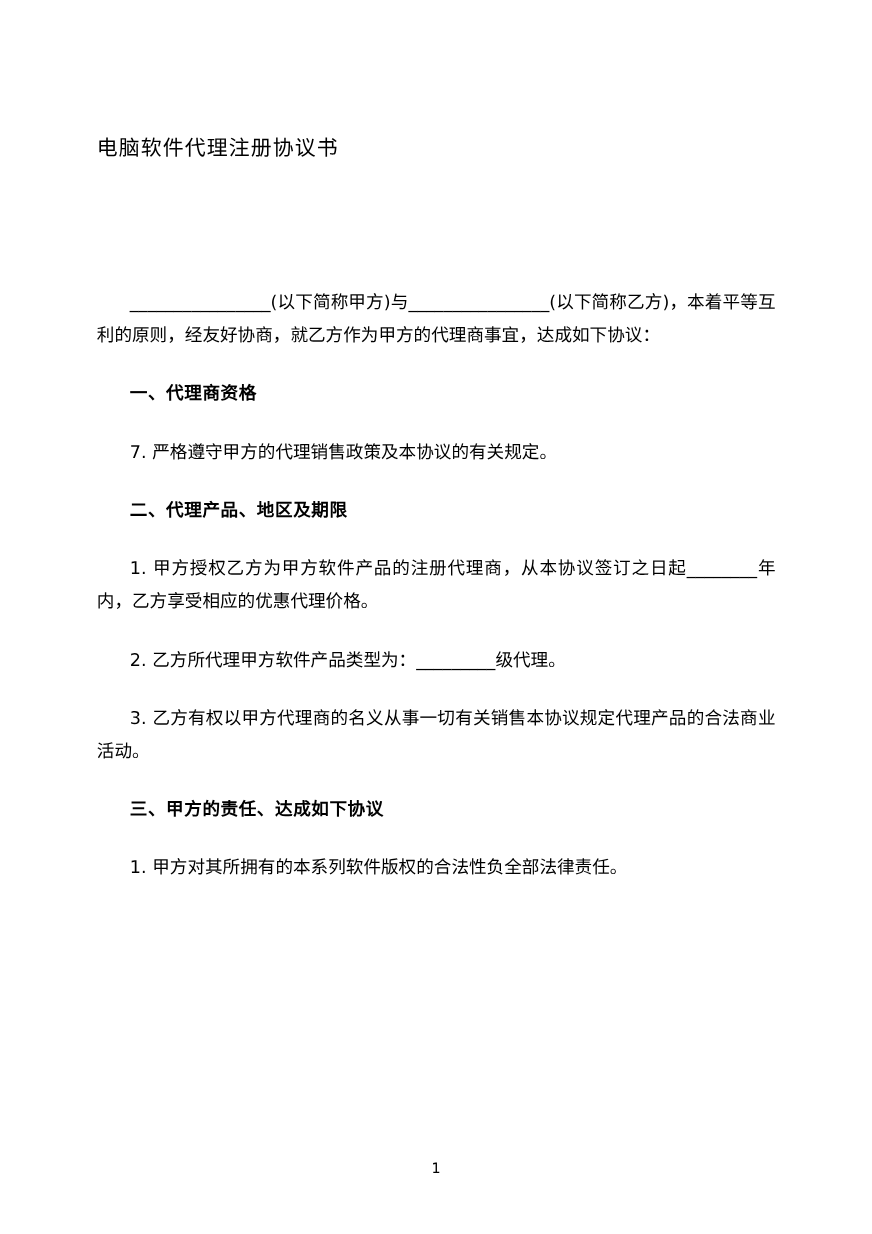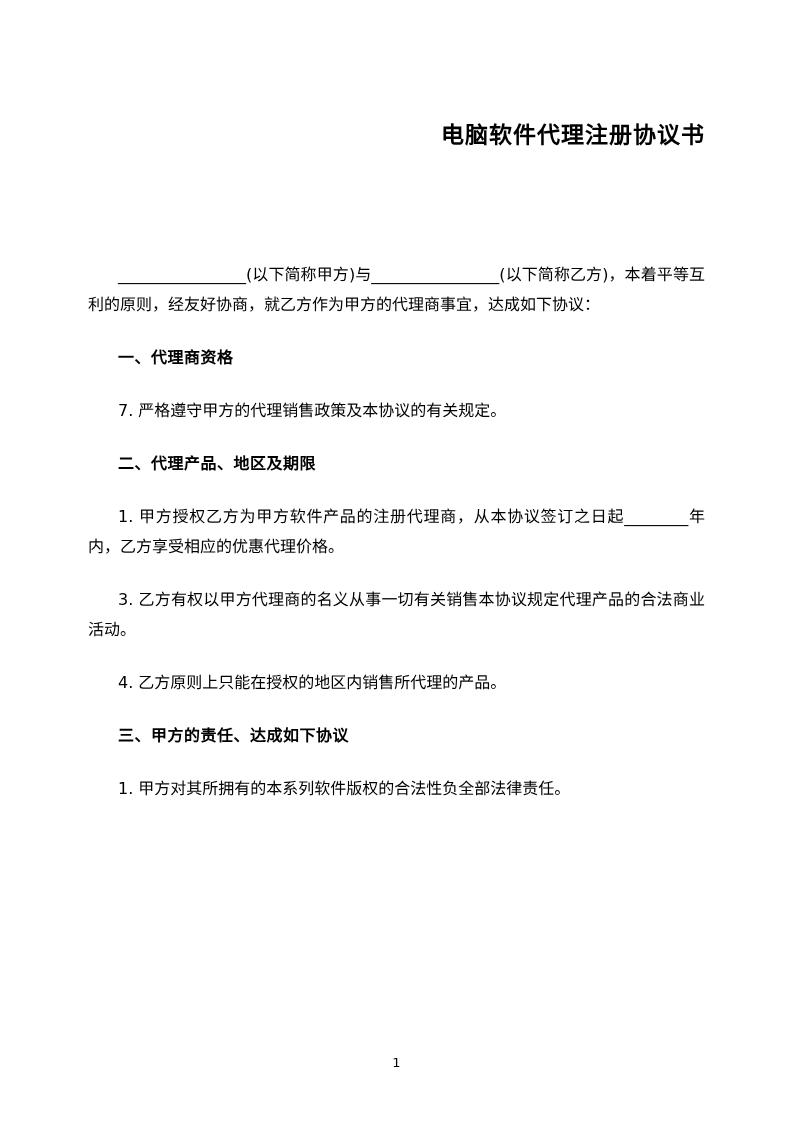--- a/index.html
+++ b/index.html
@@ -21,24 +21,24 @@
     box-sizing: border-box;
     overflow: hidden;
   }
   .doc-body {
     position: absolute;
     left: 88px;
     top: 118px;
     width: 617px;
   }
   .doc-title {
-    font-size: 23px;
-    font-weight: bold;
+    font-size: 19px;
+    font-weight: normal;
     letter-spacing: 1px;
-    text-align: right;
+    text-align: left;
     margin: 0 0 0 0;
     line-height: 34px;
     color: #000;
   }
   .title-spacer {
     height: 108px;
   }
   .para {
     font-size: 16px;
     line-height: 30px;
@@ -74,22 +74,22 @@
 
     <h1 class="doc-title">电脑软件代理注册协议书</h1>
 
     <div class="title-spacer"></div>
 
     <p class="para indent">________________(以下简称甲方)与________________(以下简称乙方)，本着平等互利的原则，经友好协商，就乙方作为甲方的代理商事宜，达成如下协议：</p>
     <p class="para heading">一、代理商资格</p>
     <p class="para indent">7. 严格遵守甲方的代理销售政策及本协议的有关规定。</p>
     <p class="para heading">二、代理产品、地区及期限</p>
     <p class="para indent">1. 甲方授权乙方为甲方软件产品的注册代理商，从本协议签订之日起________年内，乙方享受相应的优惠代理价格。</p>
+    <p class="para indent">2. 乙方所代理甲方软件产品类型为：_________级代理。</p>
     <p class="para indent">3. 乙方有权以甲方代理商的名义从事一切有关销售本协议规定代理产品的合法商业活动。</p>
-    <p class="para indent">4. 乙方原则上只能在授权的地区内销售所代理的产品。</p>
     <p class="para heading">三、甲方的责任、达成如下协议</p>
     <p class="para indent">1. 甲方对其所拥有的本系列软件版权的合法性负全部法律责任。</p>
     <p class="para indent"></p>
 
   </div>
 
   <div class="page-number">1</div>
 
 </div>
 

